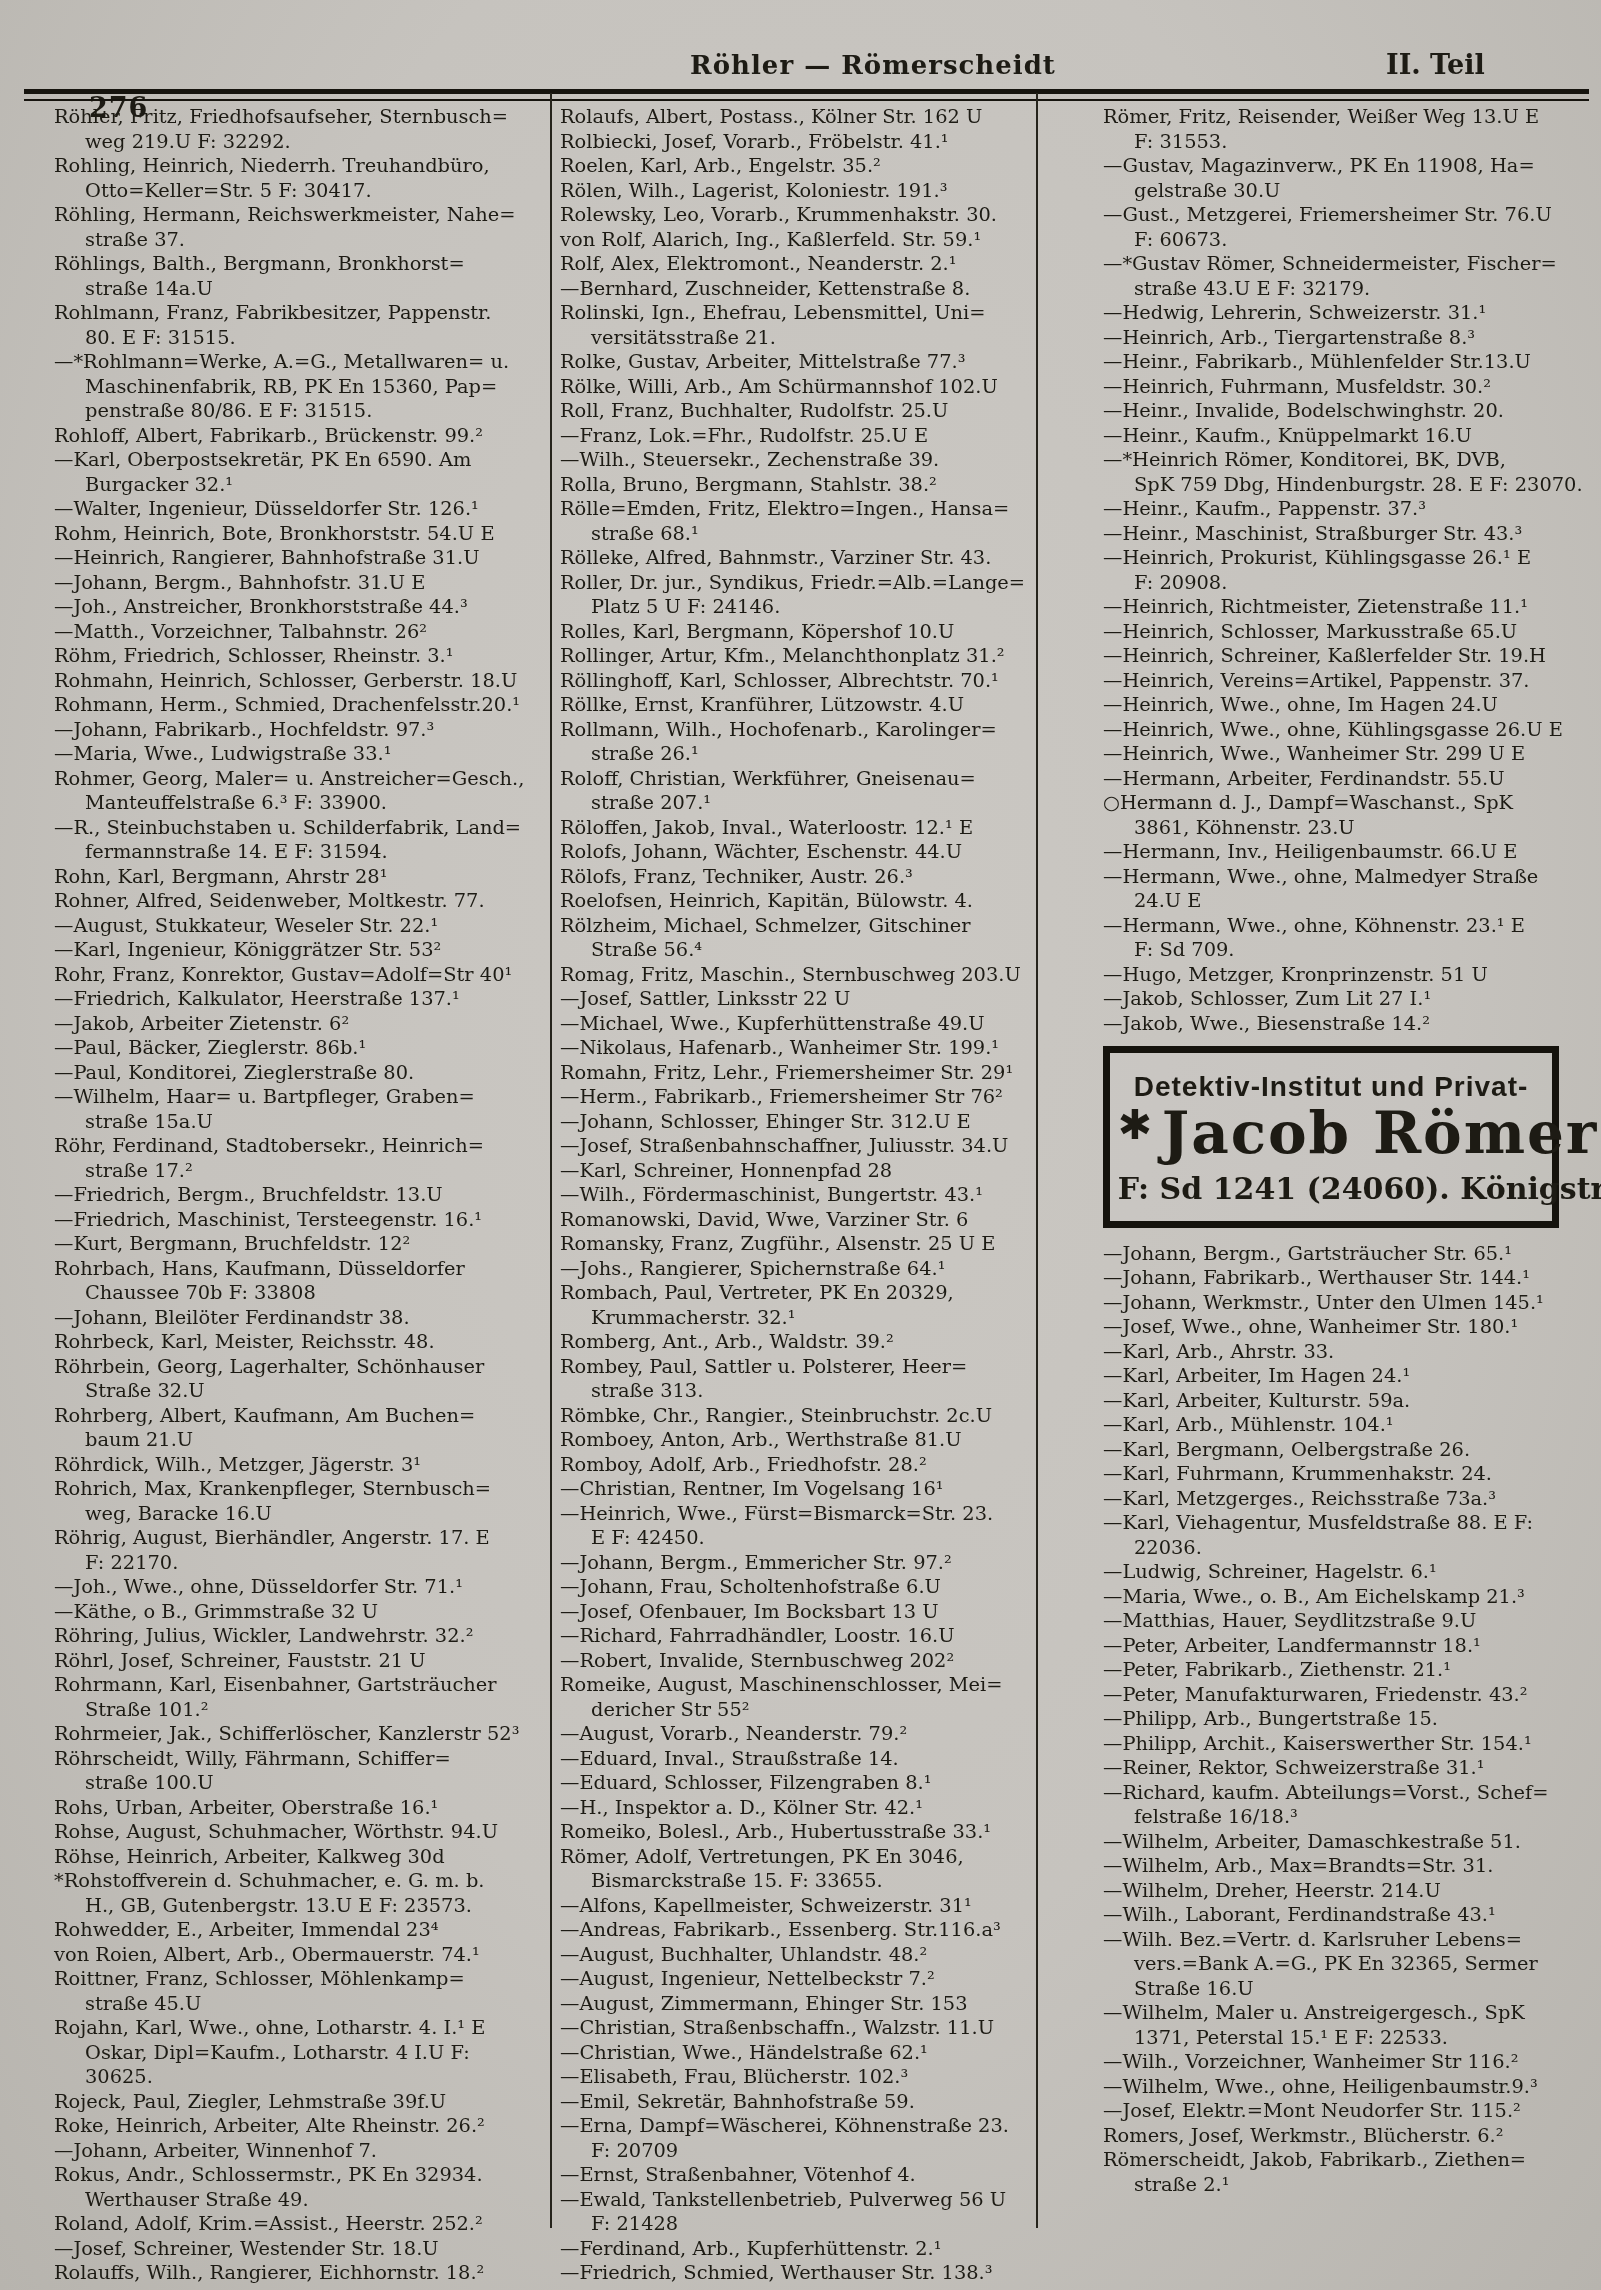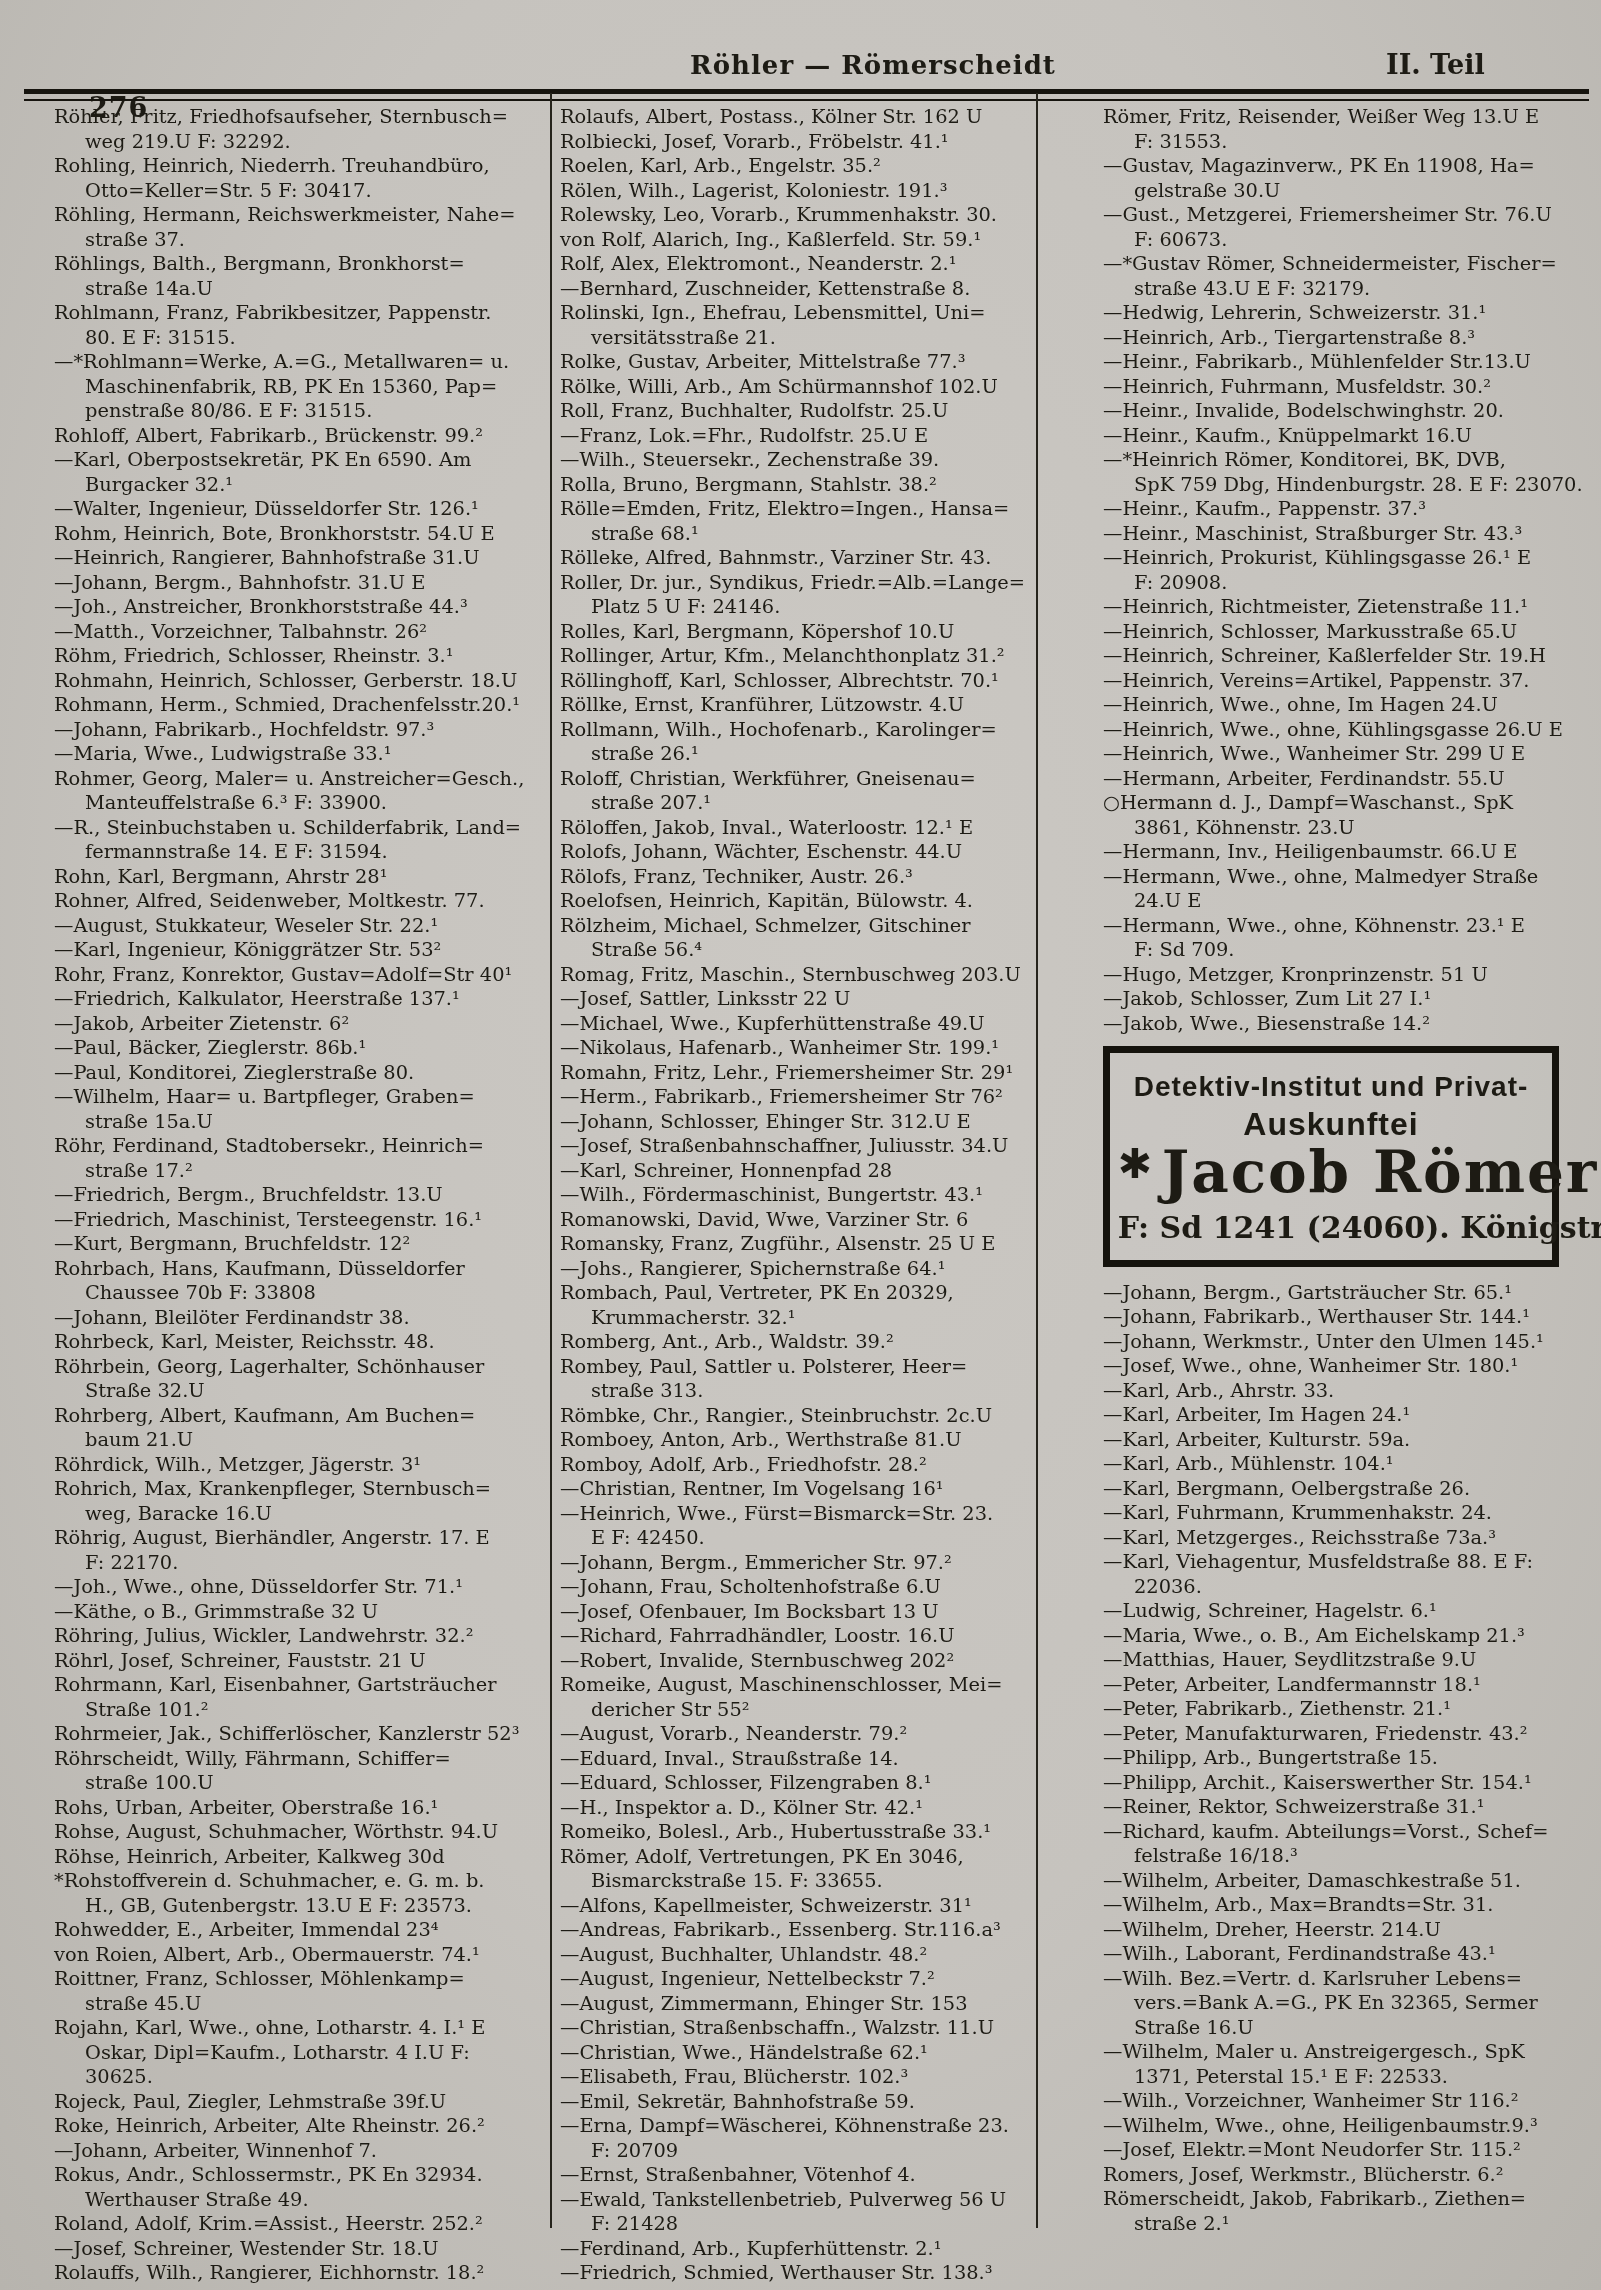--- a/index.html
+++ b/index.html
@@ -268,21 +268,20 @@
       <div class="ln">—Hermann, Wwe., ohne, Malmedyer Straße</div>
       <div class="ln cont">  24.U E</div>
       <div class="ln">—Hermann, Wwe., ohne, Köhnenstr. 23.¹ E</div>
       <div class="ln cont">  F: Sd 709.</div>
       <div class="ln">—Hugo, Metzger, Kronprinzenstr. 51 U</div>
       <div class="ln">—Jakob, Schlosser, Zum Lit 27 I.¹</div>
       <div class="ln">—Jakob, Wwe., Biesenstraße 14.²</div>
     </div>
   <div class="ad-box">
     <div class="ad-top">Detektiv-Institut und Privat-</div>
-    <div class="ad-top2">Auskunftei</div>
     <div class="ad-name-row">
       <span class="ad-star">✱</span><span class="ad-name">Jacob Römer</span>
     </div>
     <div class="ad-phone">F: Sd 1241 (24060).  Königstr. 36</div>
   </div>
   <div>
       <div class="ln">—Johann, Bergm., Gartsträucher Str. 65.¹</div>
       <div class="ln">—Johann, Fabrikarb., Werthauser Str. 144.¹</div>
       <div class="ln">—Johann, Werkmstr., Unter den Ulmen 145.¹</div>
       <div class="ln">—Josef, Wwe., ohne, Wanheimer Str. 180.¹</div>

